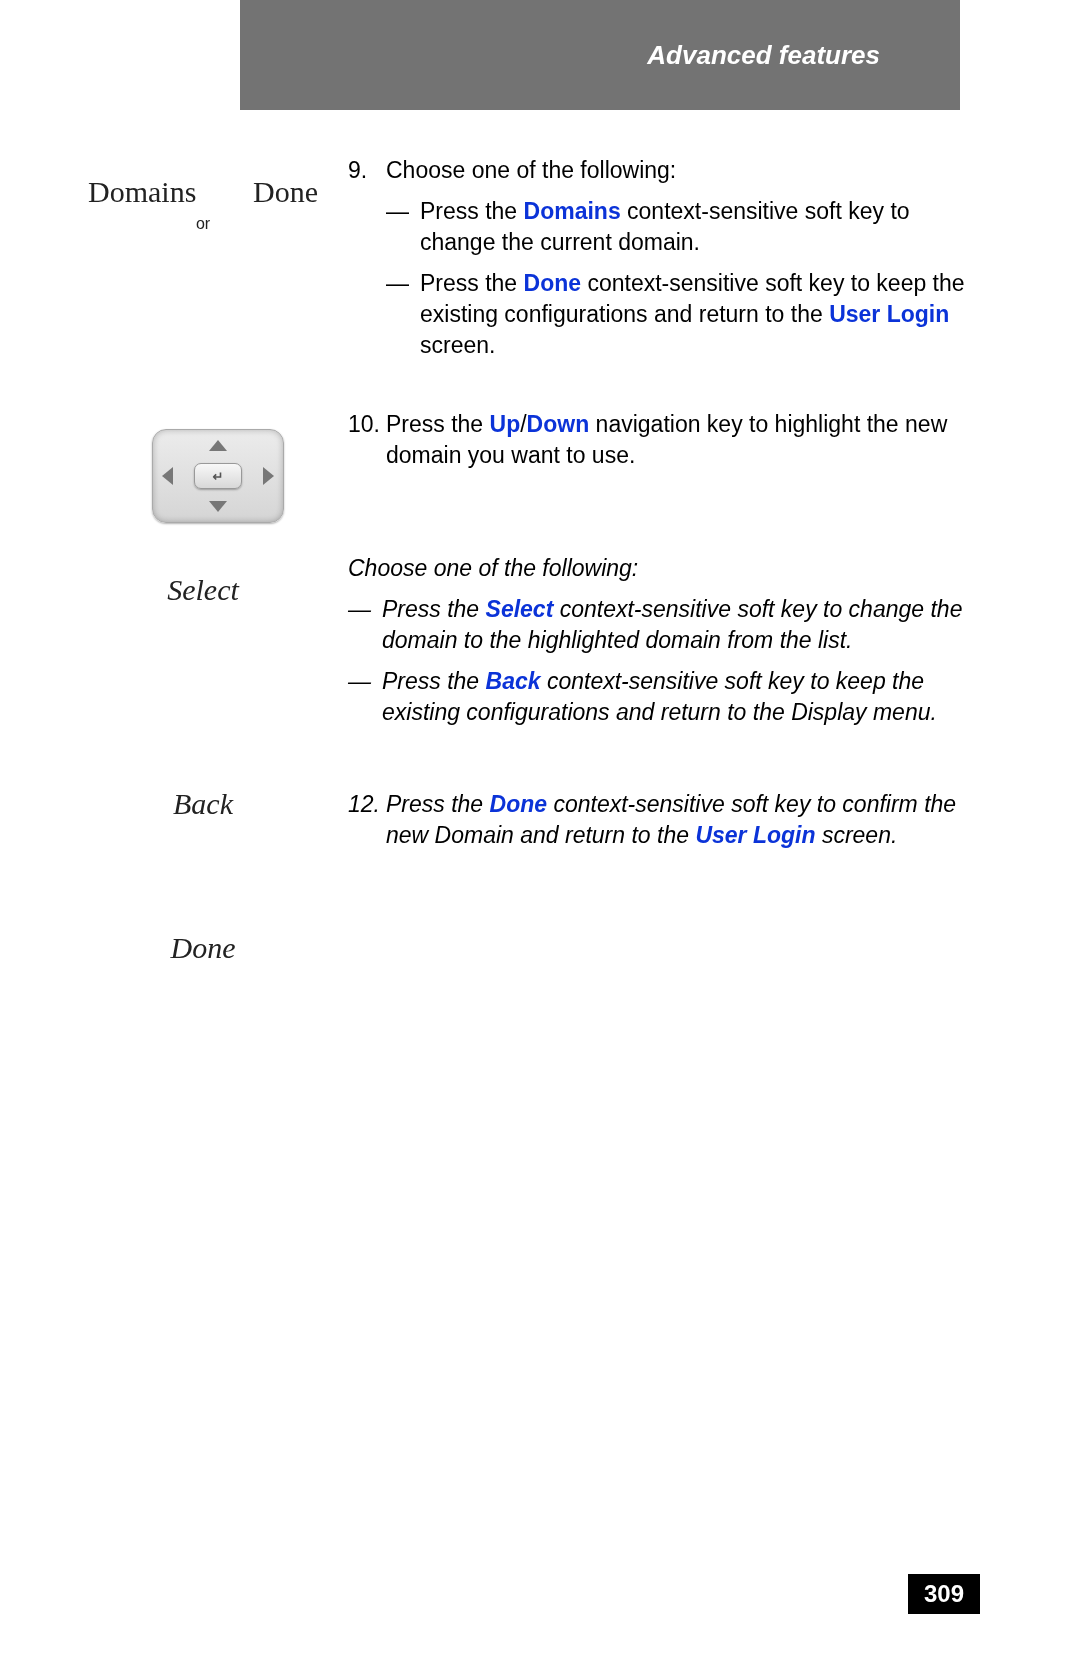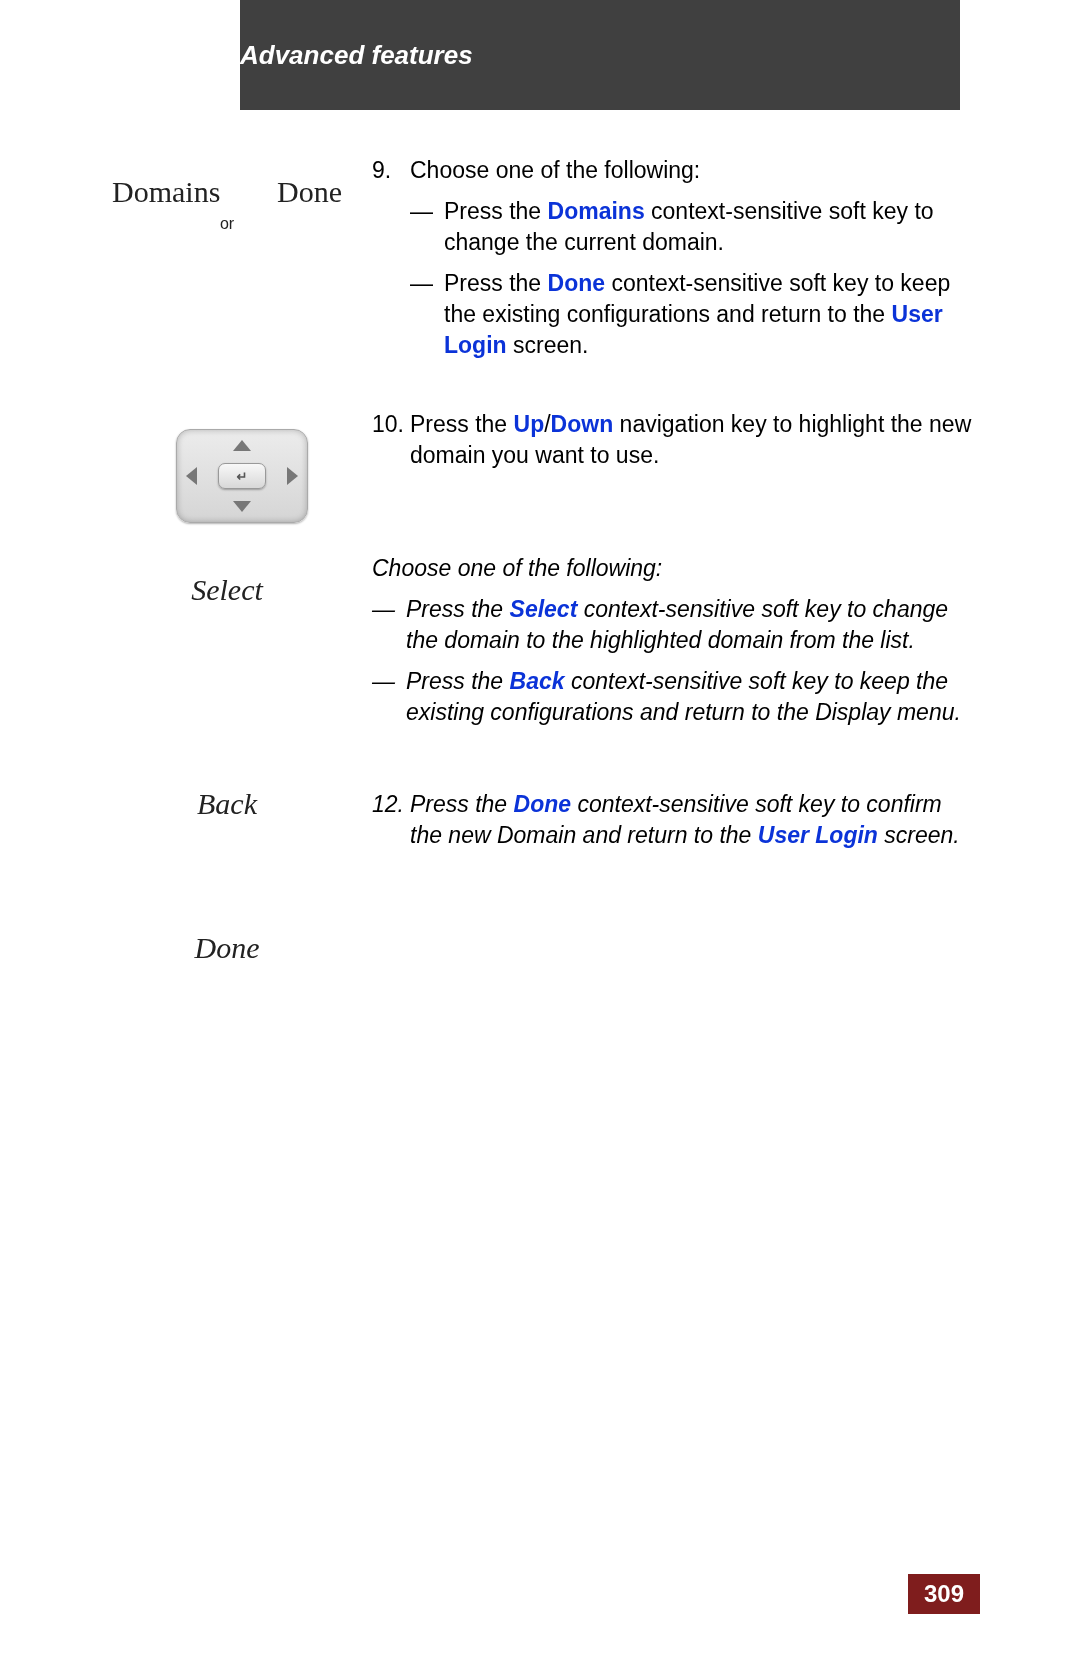--- a/index.html
+++ b/index.html
@@ -10,37 +10,37 @@
     width: 1080px;
     height: 1669px;
     position: relative;
   }
   .header-bar {
     position: absolute;
     top: 0;
     left: 240px;
     width: 720px;
     height: 110px;
-    background: #404040;
+    background: #737373;
     display: flex;
     align-items: center;
-    justify-content: flex-start;
+    justify-content: flex-end;
     padding-right: 80px;
     box-sizing: border-box;
   }
   .header-title {
     color: #fff;
     font-weight: bold;
     font-style: italic;
     font-size: 26px;
   }
   .content {
     position: absolute;
     top: 155px;
-    left: 112px;
+    left: 88px;
     right: 100px;
   }
   .row {
     display: flex;
     margin-bottom: 20px;
   }
   .left-col {
     width: 260px;
     flex-shrink: 0;
     padding-top: 20px;
@@ -149,21 +149,21 @@
     border: 1px solid #999;
     border-radius: 7px;
     box-shadow: 0 1px 2px rgba(0,0,0,0.3);
     display:flex; align-items:center; justify-content:center;
     font-size: 13px; color:#555; font-weight:bold;
   }
   .page-num-box {
     position: absolute;
     bottom: 55px;
     right: 100px;
-    background: #7f1d1d;
+    background: #000000;
     color: #fff;
     font-weight: bold;
     font-size: 24px;
     padding: 6px 16px;
   }
 </style>
 </head>
 <body>
 
 <div class="header-bar">

